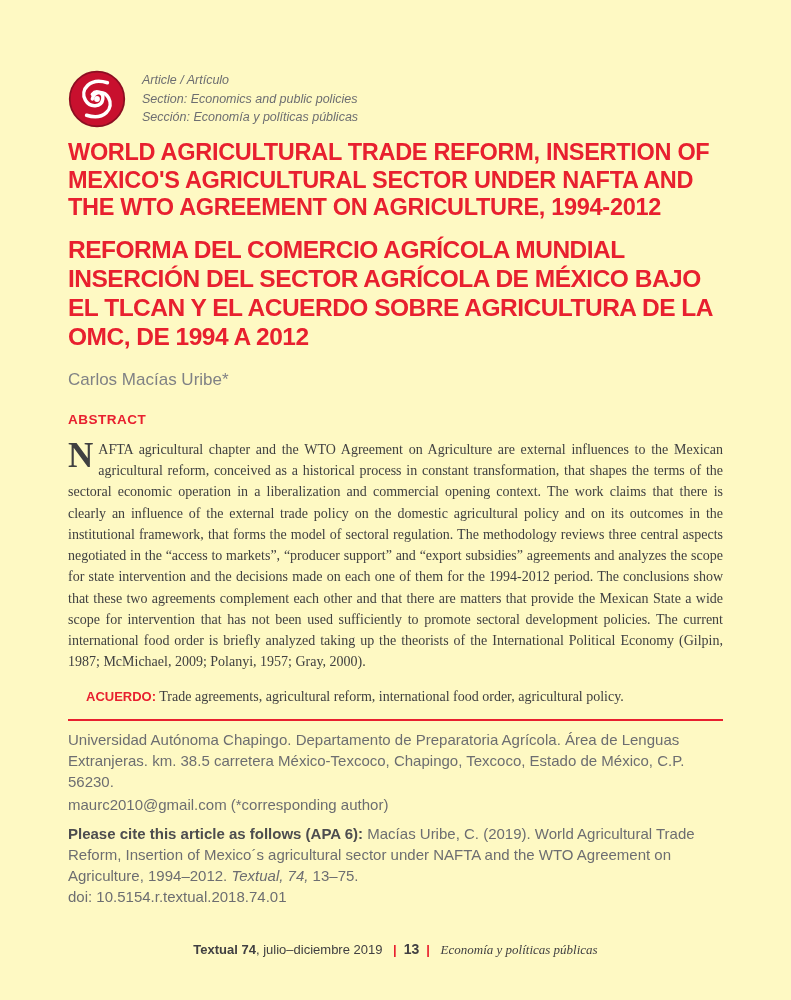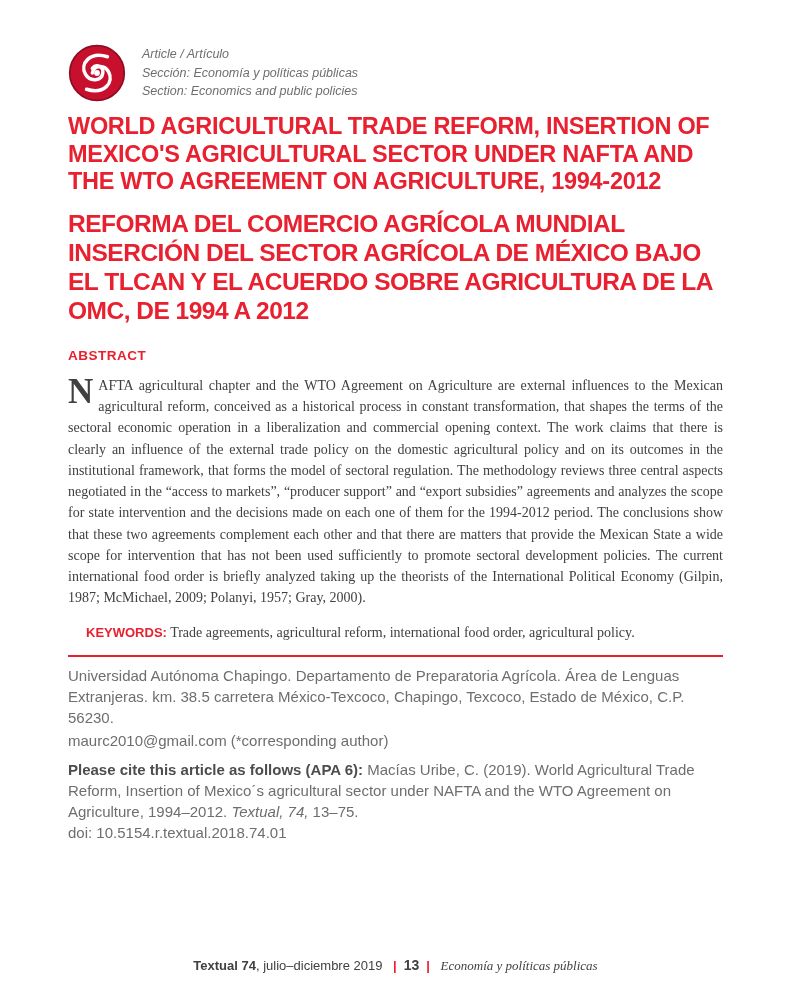--- a/index.html
+++ b/index.html
@@ -1,22 +1,22 @@
 <!DOCTYPE html>
 <html><head>
 <meta charset="utf-8">
 <style>
   html,body { margin:0; padding:0; background:#e9e9e9; }
   .page {
     position:relative;
     width:791px; height:1000px;
     margin:0 auto;
-    background:#ffffff;
+    background:#fef9c3;
     box-sizing:border-box;
-    padding:44px 68px 0 68px;
+    padding:70px 68px 0 68px;
     font-family:"Liberation Sans", sans-serif;
     color:#58595b;
     overflow:hidden;
   }
   
   .header-row { display:flex; align-items:center; gap:16px; }
   .logo-wrap { width:58px; height:58px; flex:0 0 auto; }
   .meta { font-style:italic; font-size:12.5px; line-height:1.5; color:#6d6e71; }
   .doi-top { margin-top:18px; font-size:12.5px; color:#58595b; }
 
@@ -91,21 +91,21 @@
   .email-line { margin-top:2px; }
   .dates-line { margin-top:8px; }
   .bold-dark { font-weight:bold; color:#4d4d4f; }
   .cite-block { margin-top:8px; }
   .italic { font-style:italic; }
 
   
   .footer {
     position:absolute;
     left:0; right:0;
-    bottom:26px;
+    bottom:42px;
     text-align:center;
     font-size:13px;
     color:#414042;
     margin-top:40px;
   }
   .footer .bar { color:#e8202f; font-weight:bold; padding:0 7px; }
   .footer .journal-bold { font-weight:bold; }
   .footer .page-num { font-weight:bold; font-size:14px; }
   .footer .section-name { font-family:"Liberation Serif", serif; font-style:italic; }
 </style>
@@ -119,38 +119,39 @@
       <svg viewBox="0 0 100 100" width="58" height="58" aria-hidden="true">
         <circle cx="50" cy="50" r="47" fill="#c8102e"></circle>
         <circle cx="50" cy="50" r="47" fill="none" stroke="#8d0e22" stroke-width="3"></circle>
         <path d="M68 22 C38 12 20 34 30 52 C38 66 58 64 60 50 C62 38 48 34 42 42" fill="none" stroke="#ffffff" stroke-width="6" stroke-linecap="round"></path>
         <path d="M32 78 C62 88 80 66 70 48 C62 34 44 37 42 50" fill="none" stroke="#ffffff" stroke-width="6" stroke-linecap="round"></path>
         <circle cx="50" cy="50" r="5" fill="#ffffff"></circle>
       </svg>
     </div>
     <div class="meta">
       <div>Article / Artículo</div>
+      <div>Section: Economics and public policies</div>
       <div>Sección: Economía y políticas públicas</div>
-      <div>Section: Economics and public policies</div>
     </div>
   </div>
 
 
   <h1 class="title-en" style="margin-bottom:0;">WORLD AGRICULTURAL TRADE REFORM, INSERTION OF MEXICO'S AGRICULTURAL SECTOR UNDER NAFTA AND THE WTO AGREEMENT ON AGRICULTURE, 1994-2012</h1>
   <h1 class="title-es" style="margin-bottom:0;">REFORMA DEL COMERCIO AGRÍCOLA MUNDIAL INSERCIÓN DEL SECTOR AGRÍCOLA DE MÉXICO BAJO EL TLCAN Y EL ACUERDO SOBRE AGRICULTURA DE LA OMC, DE 1994 A 2012</h1>
 
+  <div class="author">Carlos Macías Uribe*</div>
 
   <div class="abstract-heading">ABSTRACT</div>
 
   <p class="abstract-body" style="margin-bottom:0;">
     <span class="dropcap">N</span><span>AFTA agricultural chapter and the WTO Agreement on Agriculture are external influences to the Mexican agricultural reform, conceived as a historical process in constant transformation, that shapes the terms of the sectoral economic operation in a liberalization and commercial opening context. The work claims that there is clearly an influence of the external trade policy on the domestic agricultural policy and on its outcomes in the institutional framework, that forms the model of sectoral regulation. The methodology reviews three central aspects negotiated in the “access to markets”, “producer support” and “export subsidies” agreements and analyzes the scope for state intervention and the decisions made on each one of them for the 1994-2012 period. The conclusions show that these two agreements complement each other and that there are matters that provide the Mexican State a wide scope for intervention that has not been used sufficiently to promote sectoral development policies. The current international food order is briefly analyzed taking up the theorists of the International Political Economy (Gilpin, 1987; McMichael, 2009; Polanyi, 1957; Gray, 2000).</span>
   </p>
 
   <div class="keywords-line">
-    <span class="keywords-label">KEYWORDS:</span><span> Trade agreements, agricultural reform, international food order, agricultural policy.</span>
+    <span class="keywords-label">ACUERDO:</span><span> Trade agreements, agricultural reform, international food order, agricultural policy.</span>
   </div>
 
   <hr class="red-rule">
 
   <div class="fine affiliation">Universidad Autónoma Chapingo. Departamento de Preparatoria Agrícola. Área de Lenguas Extranjeras. km. 38.5 carretera México-Texcoco, Chapingo, Texcoco, Estado de México, C.P. 56230.</div>
   <div class="fine email-line">maurc2010@gmail.com  (*corresponding author)</div>
 
 
   <div class="fine cite-block">
     <span class="bold-dark">Please cite this article as follows (APA 6): </span><span>Macías Uribe, C. (2019). World Agricultural Trade Reform, Insertion of Mexico´s agricultural sector under NAFTA and the WTO Agreement on Agriculture, 1994–2012. </span><span class="italic">Textual, 74,</span><span> 13–75.</span>

